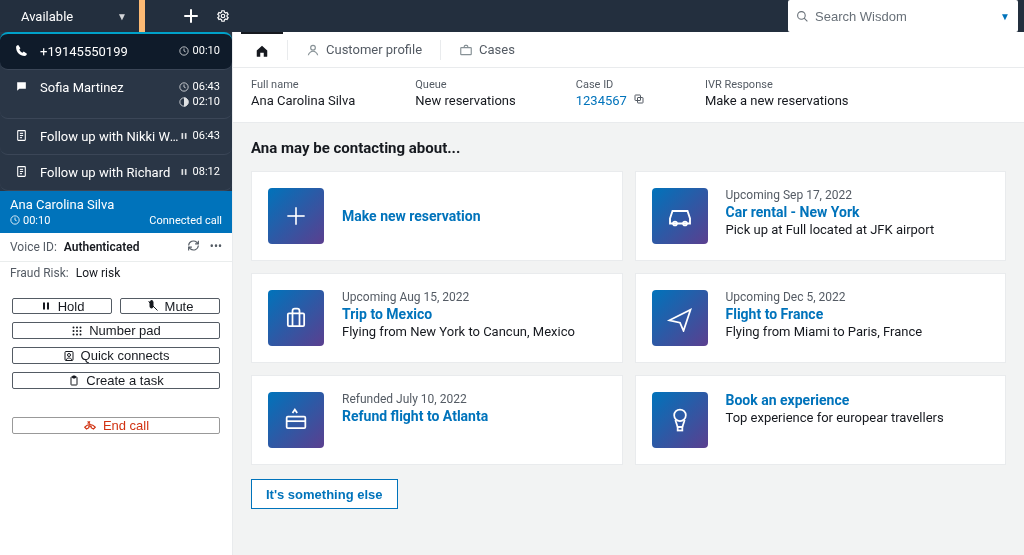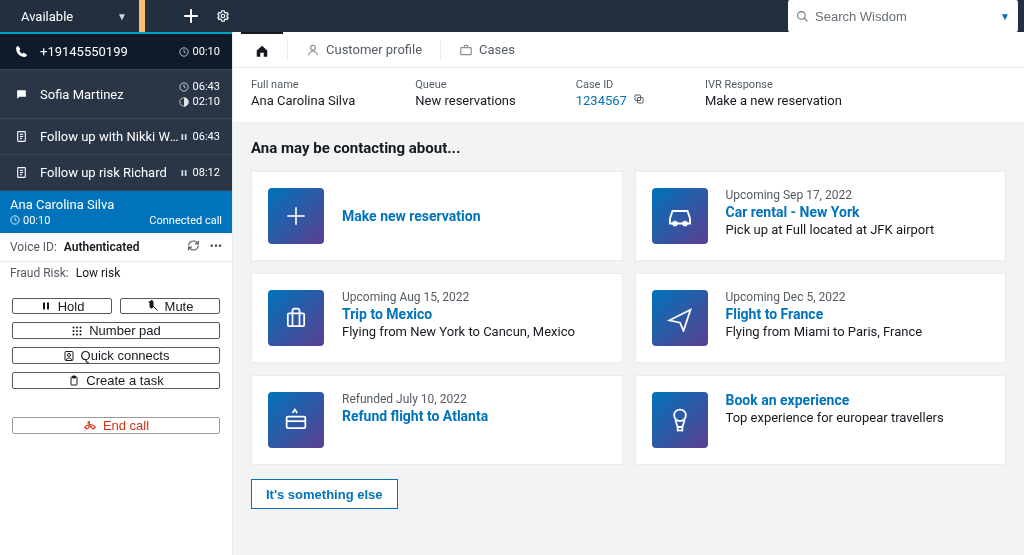--- a/index.html
+++ b/index.html
@@ -66,25 +66,26 @@
   .layout { display: flex; height: calc(100% - 32px); }
   .leftpanel {
     width: 232px;
     background: #fff;
     display: flex;
     flex-direction: column;
     font-size: 13px;
   }
   .ctc-list { background: #2a3646; color: #fff; }
   .ctc {
-    display: flex; align-items: center;
+    display: flex; align-items: flex-start;
     padding: 10px 12px;
     border-bottom: 1px solid #3b4657;
     cursor: pointer;
     min-height: 36px;
+    border-radius: 8px;
   }
   .ctc.active { background: #0f1b2a; border-top: 2px solid #00a1c9; }
   .ctc .ico { width:18px; display:flex; justify-content:center; }
   .ctc .name { flex:1; padding-left:10px; white-space:nowrap; overflow:hidden; text-overflow:ellipsis;}
   .ctc .meta { display:flex; flex-direction:column; align-items:flex-end; font-size:11px; gap:2px;}
   .ctc .meta span { display:flex; align-items:center; gap:4px; }
   .meta svg {opacity:.85;}
 
   .caller-bar {
     background: #0073bb;
@@ -316,21 +317,21 @@
 
       <div class="ctc">
         <span class="ico">
           <svg width="13" height="13" viewBox="0 0 24 24" fill="none" stroke="#fff" stroke-width="2">
               <rect x="5" y="3" width="14" height="18" rx="1"></rect>
               <line x1="9" y1="8" x2="15" y2="8"></line>
               <line x1="9" y1="12" x2="15" y2="12"></line>
               <line x1="9" y1="16" x2="13" y2="16"></line>
             </svg>
         </span>
-        <span class="name">Follow up risk Richard</span>
+        <span class="name">Follow up with Richard</span>
         <span class="meta">
           <span>
               <svg width="10" height="10" viewBox="0 0 24 24" fill="#fff">
                 <rect x="6" y="5" width="4" height="14"></rect>
                 <rect x="14" y="5" width="4" height="14"></rect>
               </svg>
               <span>08:12</span>
             </span>
         </span>
       </div>
@@ -464,21 +465,21 @@
           <span class="copy">
             <svg width="12" height="12" viewBox="0 0 24 24" fill="none" stroke="#545b64" stroke-width="2">
                 <rect x="9" y="9" width="11" height="11" rx="1"></rect>
                 <rect x="4" y="4" width="11" height="11" rx="1"></rect>
               </svg>
           </span>
         </div>
       </div>
       <div class="infocell">
         <div class="lbl">IVR Response</div>
-        <div class="val">Make a new reservation</div>
+        <div class="val">Make a new reservations</div>
       </div>
     </div>
 
     <div class="context">
       <h3>Ana may be contacting about...</h3>
 
       <div class="grid">
 
         <div class="card primarycard">
           <div class="thumb center">

